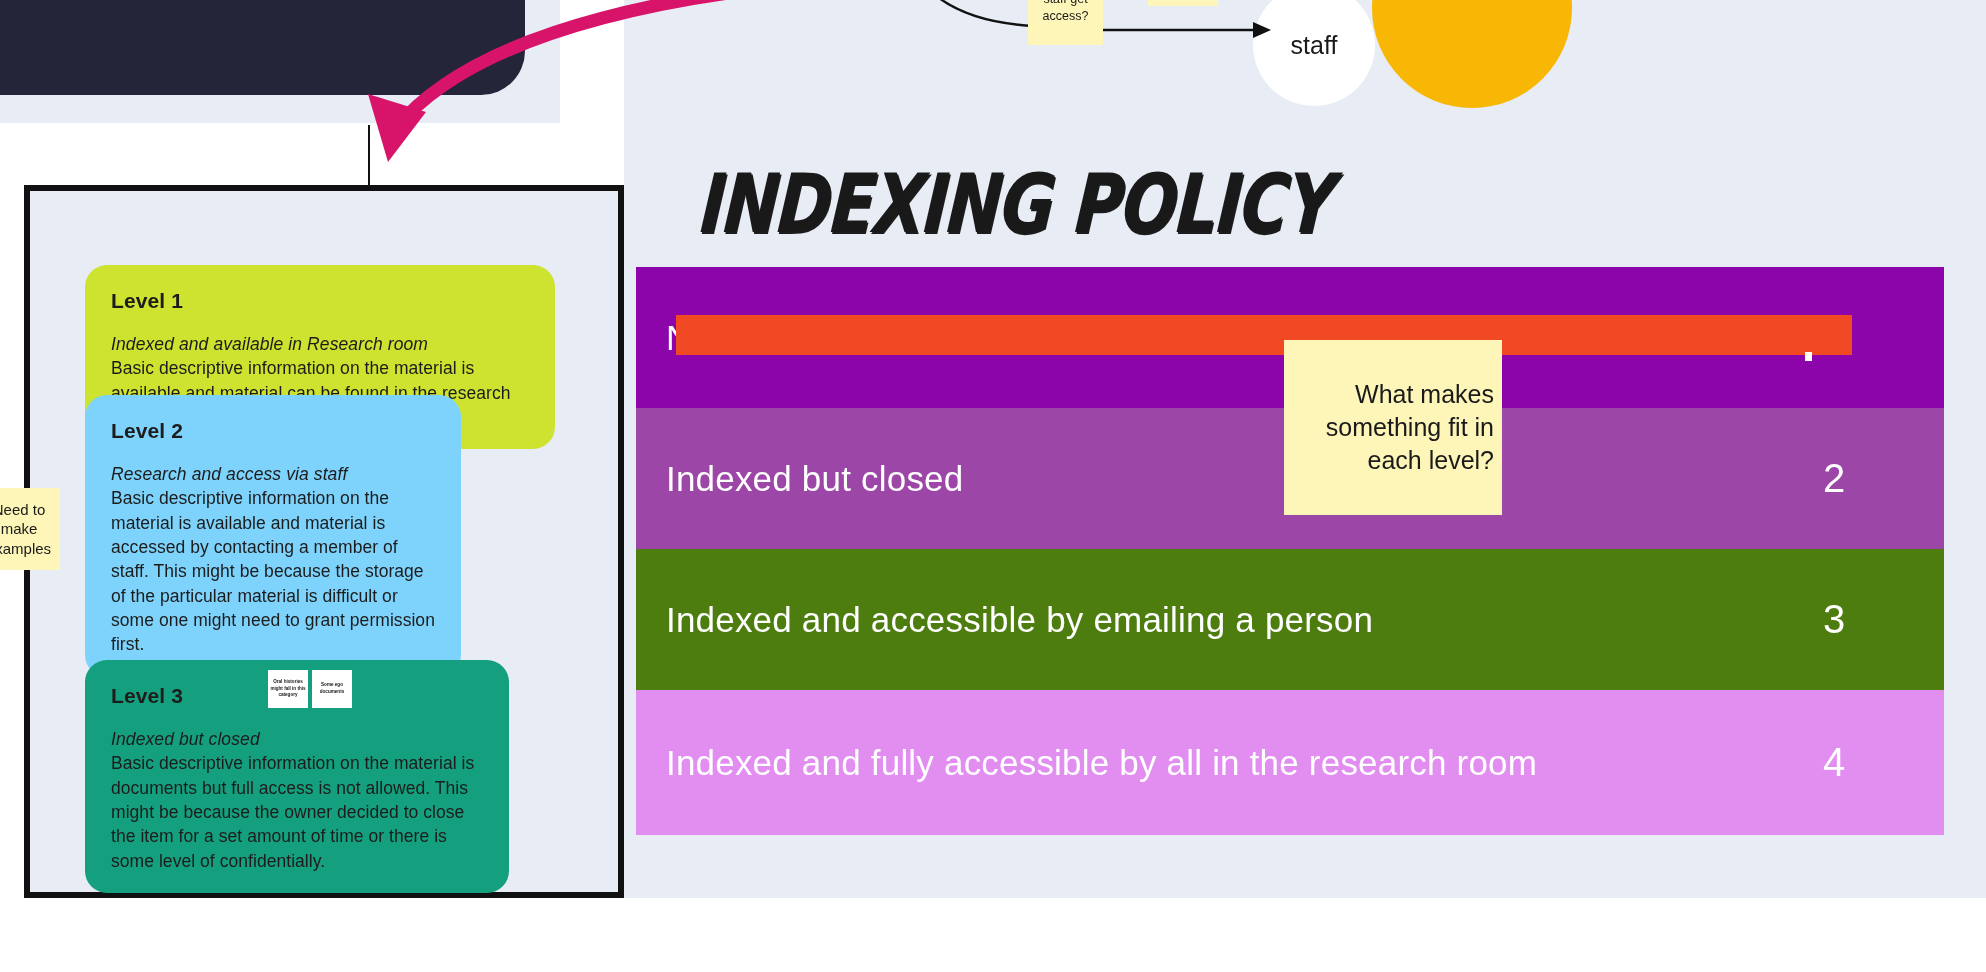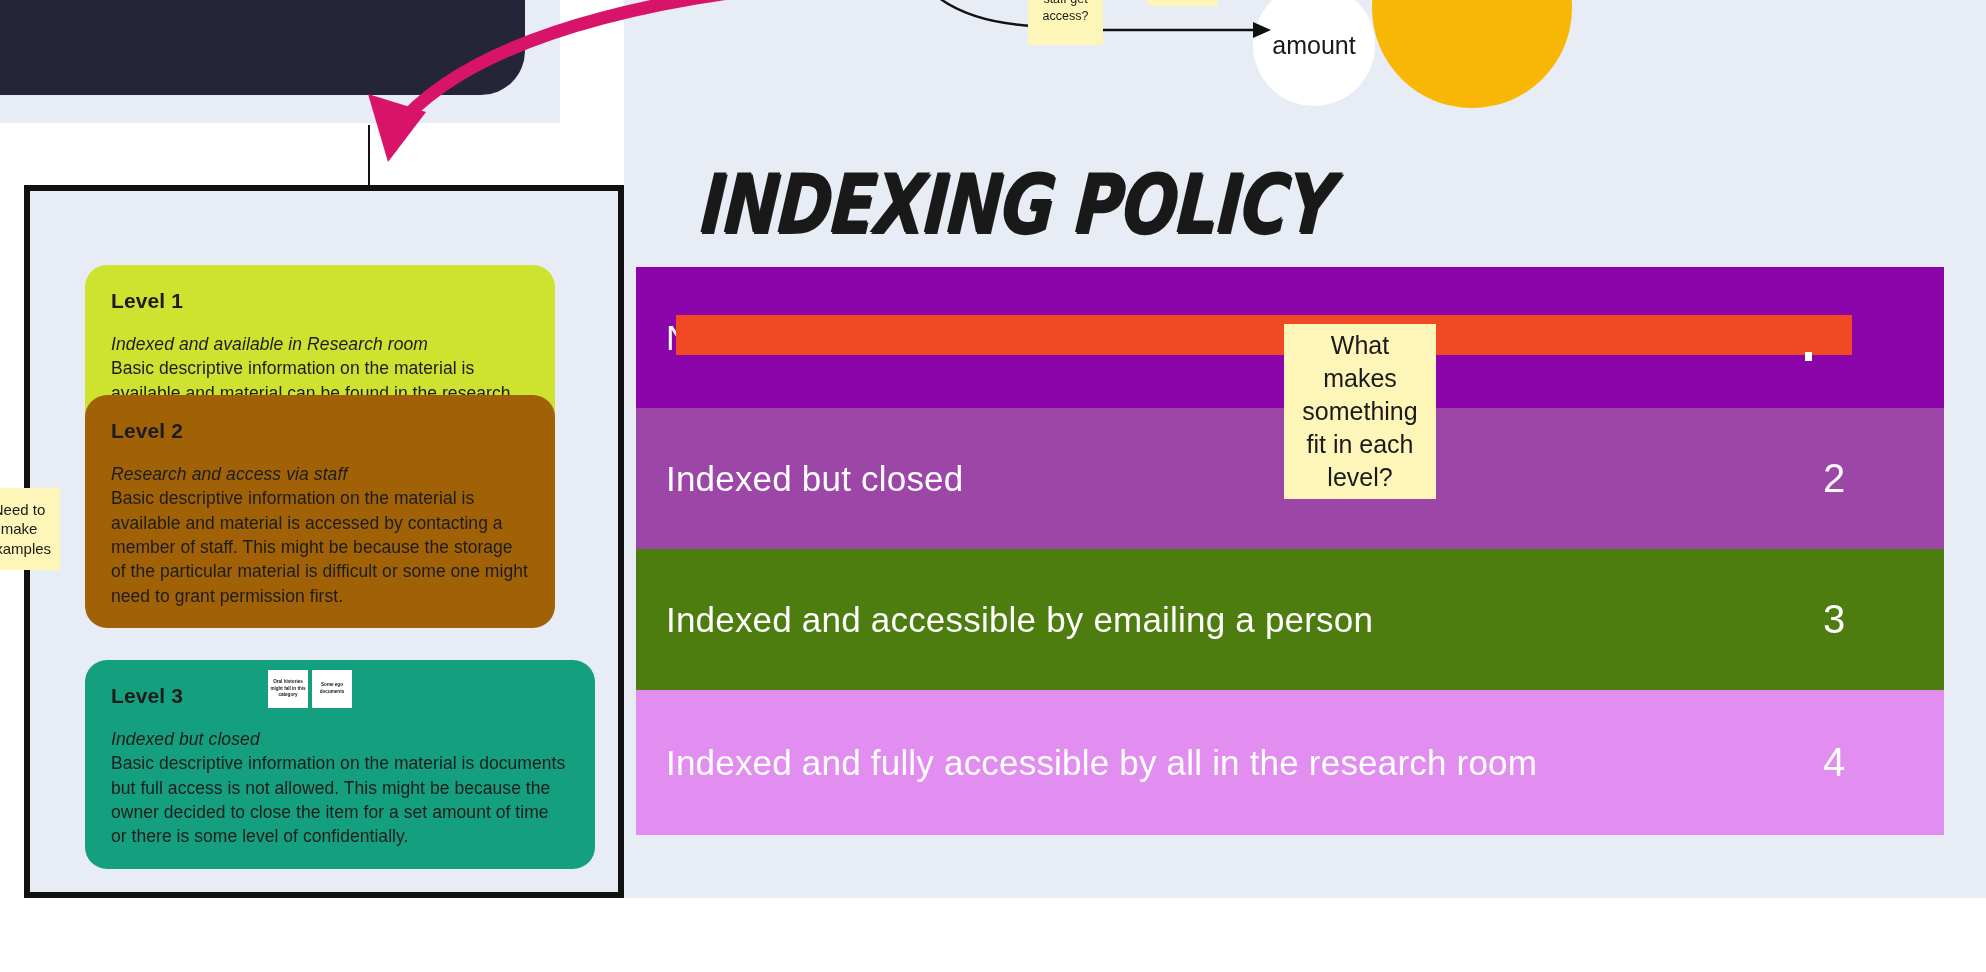--- a/index.html
+++ b/index.html
@@ -81,22 +81,22 @@
   .level-card .lvl-sub {
     font-size: 17.5px; font-style: italic; line-height: 1.42;
     letter-spacing: .1px;
     margin-top: 16px;
   }
   .level-card .lvl-body {
     font-size: 17.5px; line-height: 1.39;
     letter-spacing: .05px;
   }
   #lvl1 { left: 85px; top: 265px; width: 470px; min-height: 125px; background: #cde32f; }
-  #lvl2 { left: 85px; top: 395px; width: 470px; min-height: 125px; background: #a16207; }
-  #lvl3 { left: 85px; top: 660px; width: 510px; min-height: 125px; background: #14a07e; }
+  #lvl2 { left: 85px; top: 395px; width: 376px; min-height: 125px; background: #7dd3fc; }
+  #lvl3 { left: 85px; top: 660px; width: 424px; min-height: 125px; background: #14a07e; }
 
   
   .mini-notes {
     position: absolute;
     left: 268px; top: 670px;
     display: flex; gap: 4px;
   }
   .mini-note {
     width: 40px; height: 38px;
     background: #ffffff;
@@ -121,23 +121,24 @@
     font-size: 15px; line-height: 1.30;
   }
   #sticky-staff-access {
     left: 1028px; top: -30px; width: 75px; height: 75px;
     font-size: 12.5px; line-height: 1.30;
   }
   #sticky-top-frag {
     left: 1148px; top: -22px; width: 70px; height: 28px;
   }
   #sticky-what-makes {
-    left: 1284px; top: 324px; width: 152px; height: 175px;
+    left: 1284px; top: 340px; width: 218px; height: 175px;
     font-size: 25px; line-height: 1.32;
     padding: 0 8px;
+    text-align: right;
   }
 
   
   .circle-staff {
     position: absolute;
     left: 1253px; top: -16px; width: 122px; height: 122px;
     background: #ffffff; border-radius: 50%;
     display: flex; align-items: center; justify-content: center;
     font-size: 25px; color: #1a1a1a;
   }
@@ -214,21 +215,21 @@
 
   <div class="board-bg-right"></div>
   <div class="board-bg-topleft"></div>
   <div class="white-strip-right"></div>
   <div class="white-gap"></div>
 
   <div class="dark-shape"></div>
 
   <div class="circle-yellow"></div>
   <div class="circle-staff">
-    <span>amount</span>
+    <span>staff</span>
   </div>
 
   <svg class="arrow-curve-left" viewBox="0 0 150 110">
     <path d="M8 0 C10 55, 55 92, 140 96" fill="none" stroke="#111111" stroke-width="2.4"></path>
   </svg>
 
   <svg class="arrow-to-staff" viewBox="0 0 180 40">
     <line x1="0" y1="20" x2="158" y2="20" stroke="#111111" stroke-width="2.6"></line>
     <polygon points="158,12 176,20 158,28" fill="#111111"></polygon>
   </svg>

